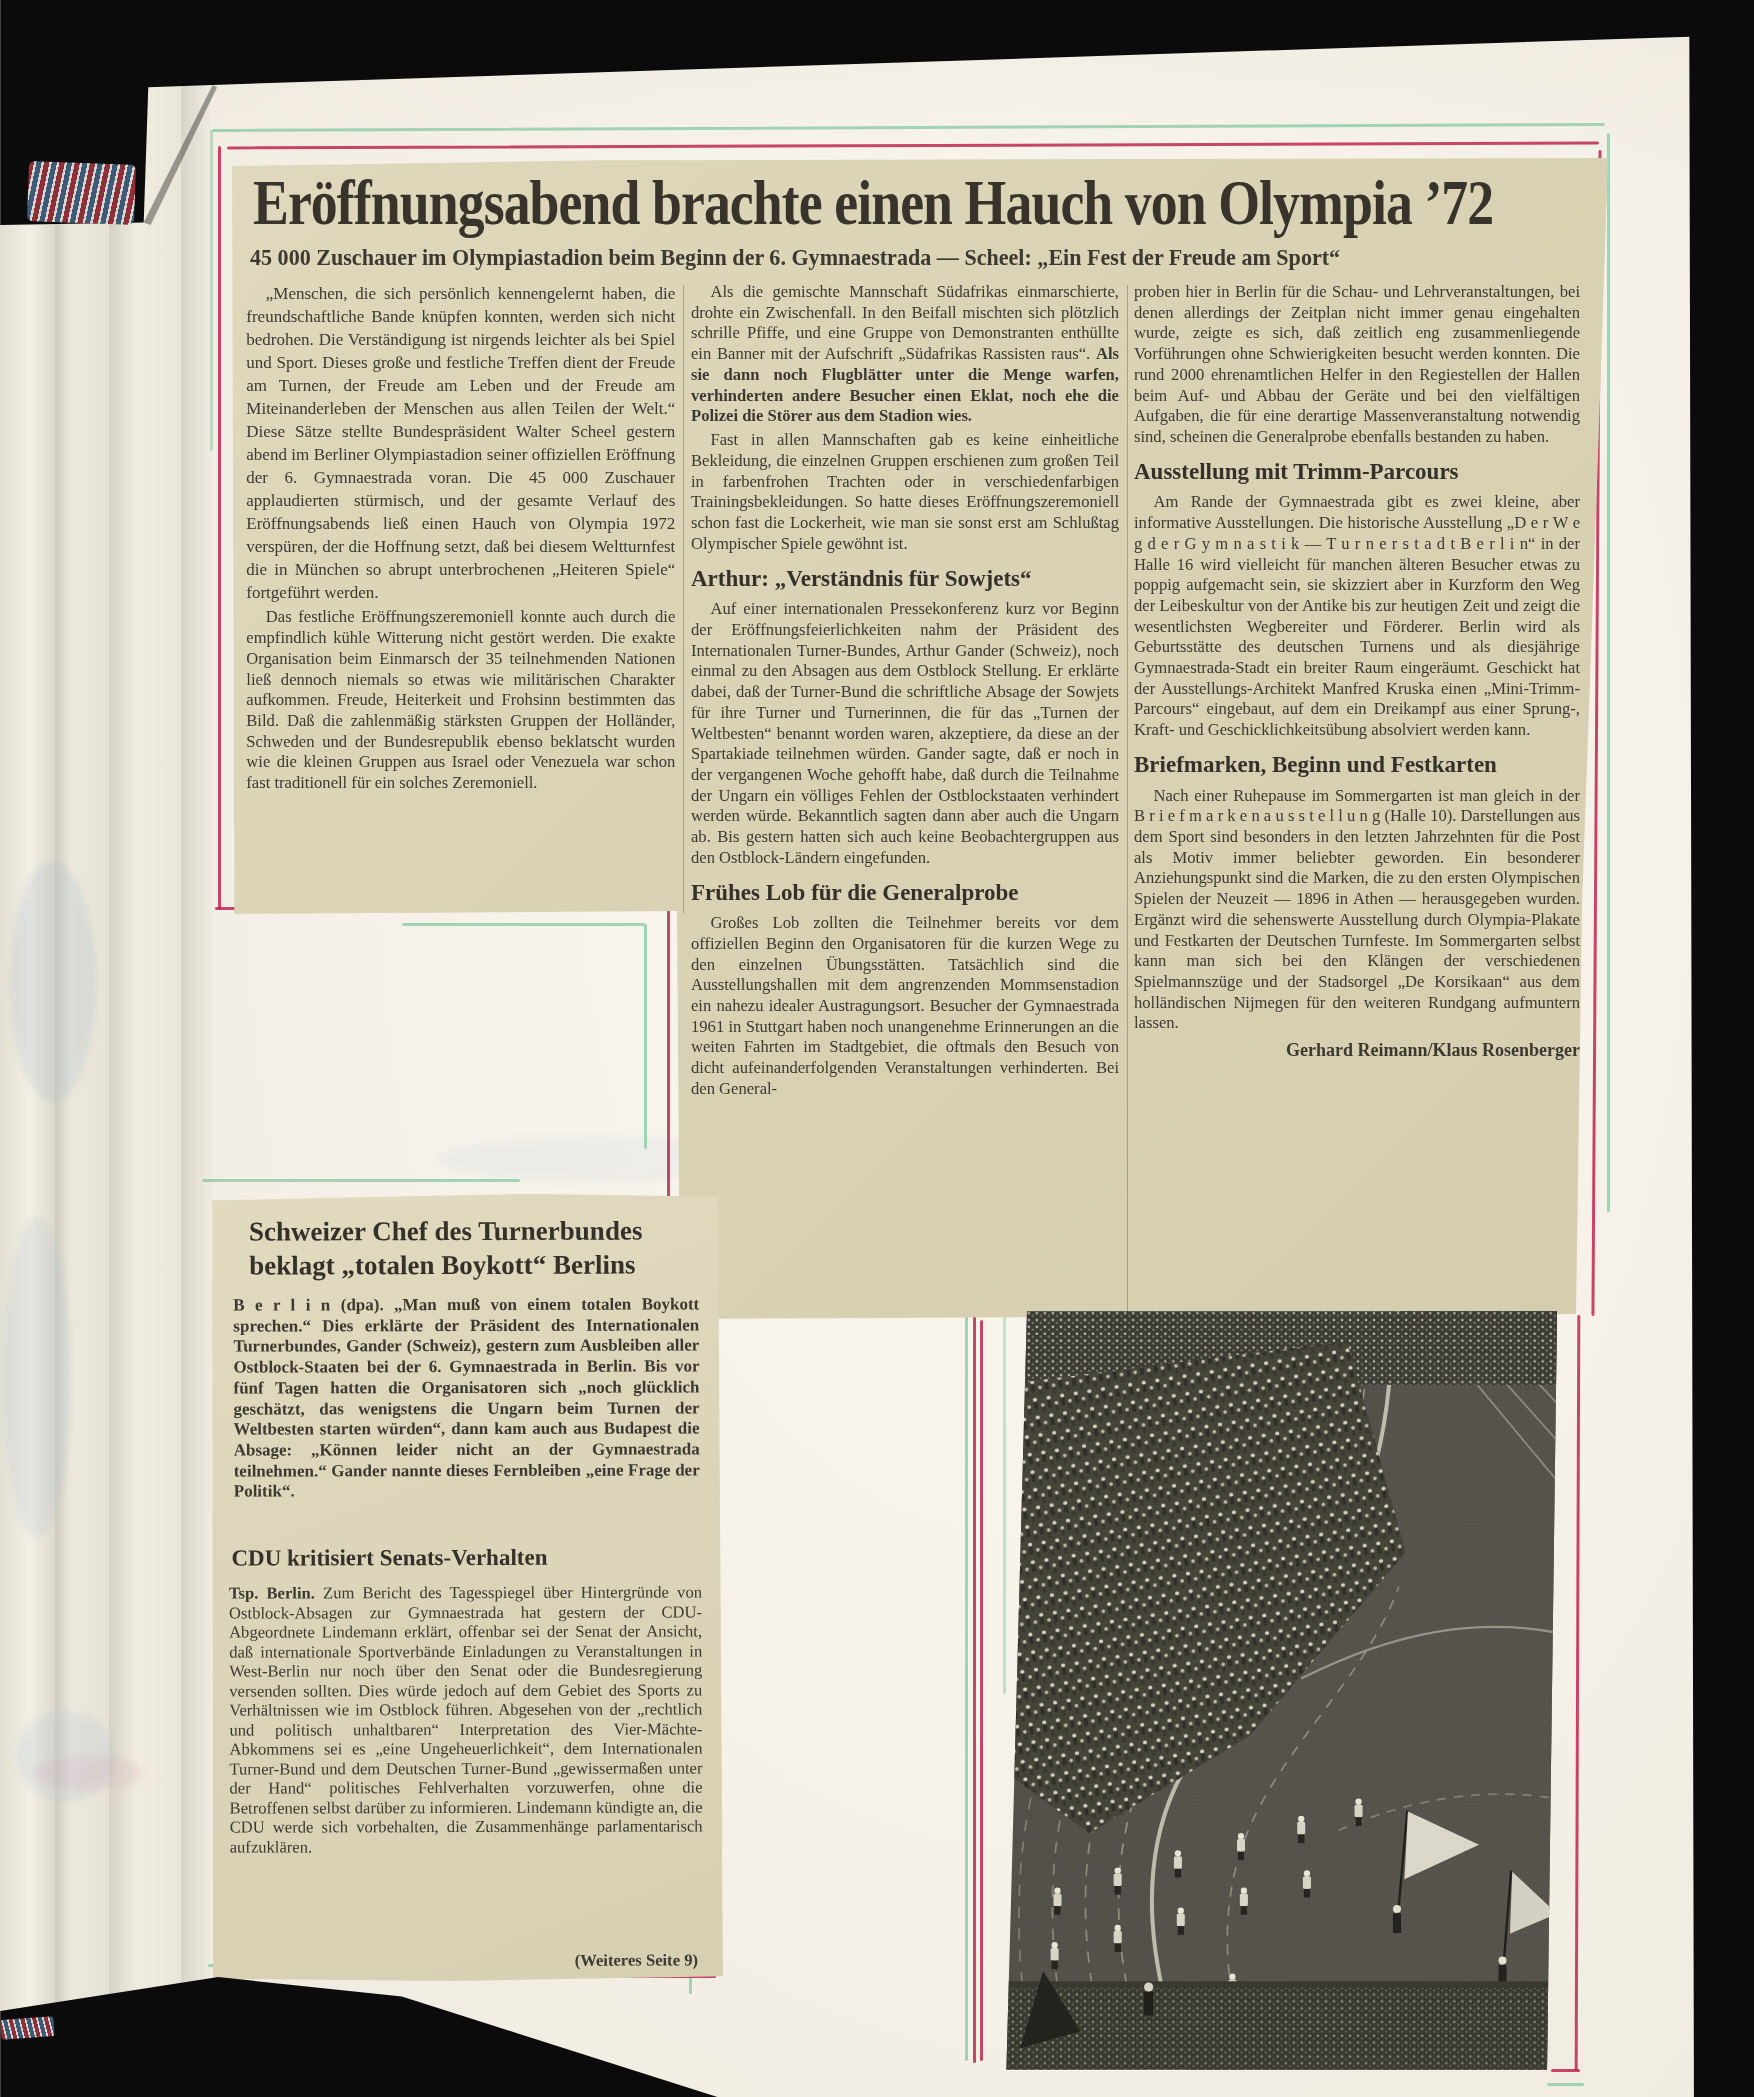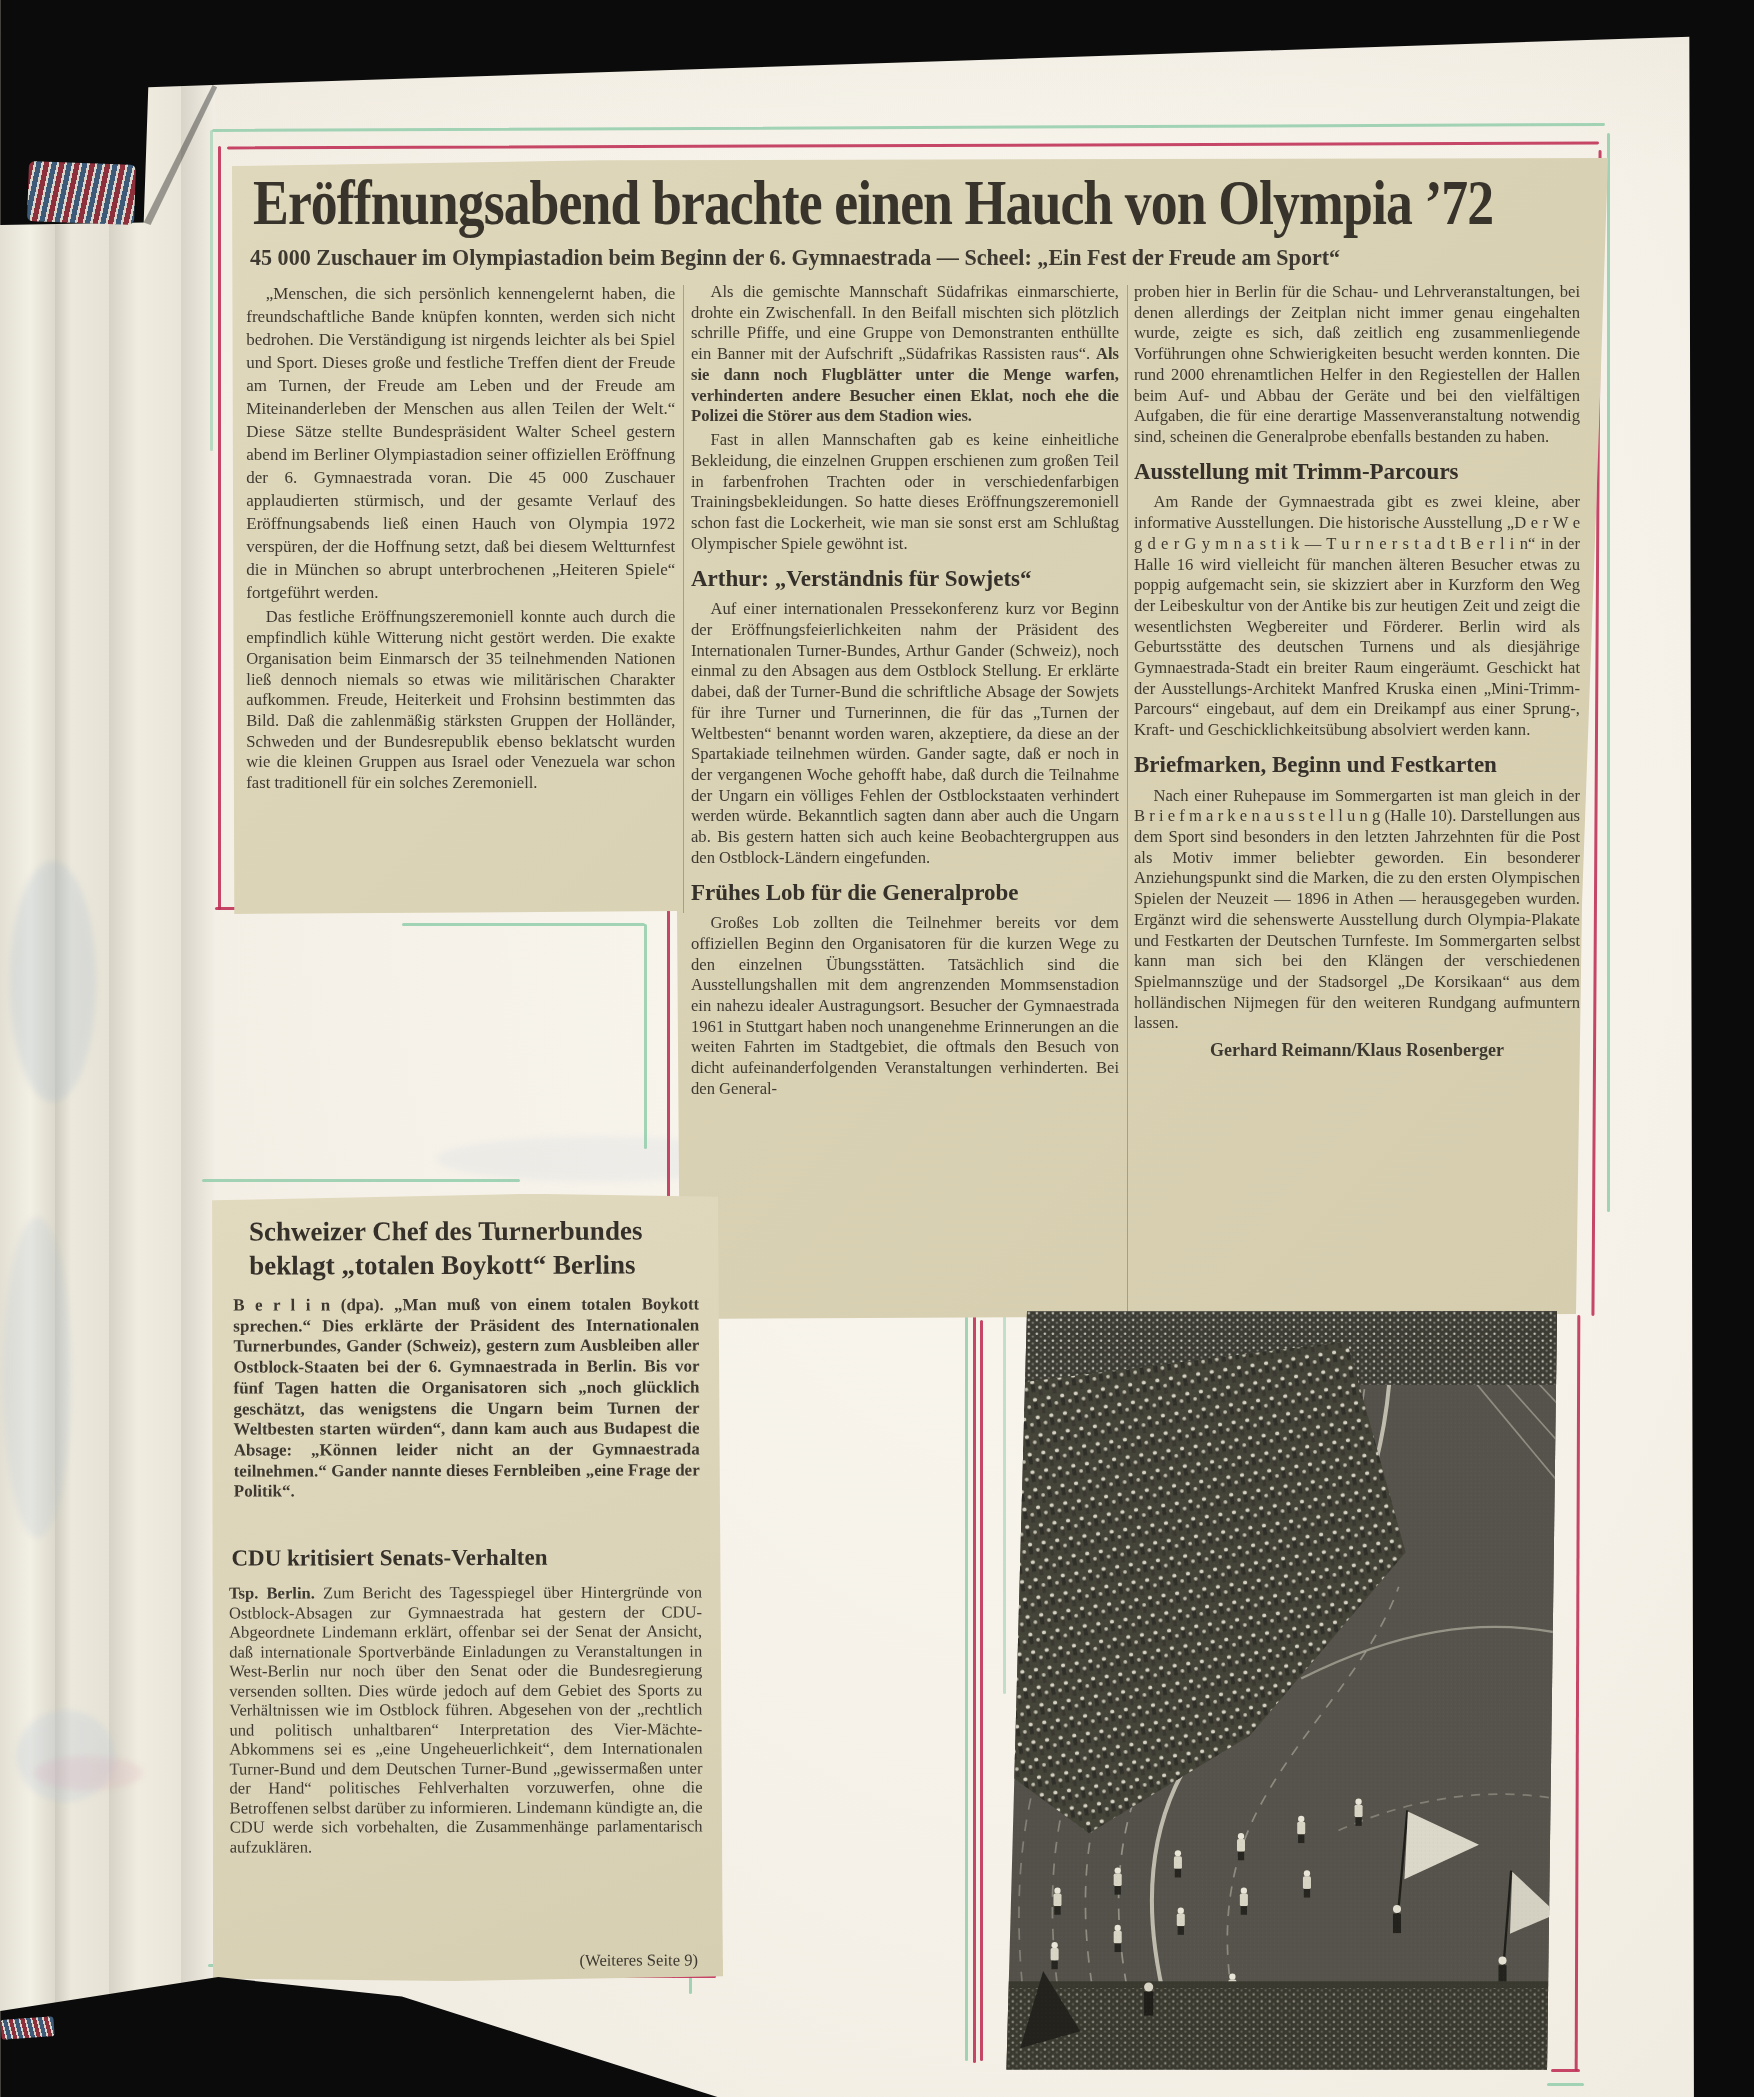--- a/index.html
+++ b/index.html
@@ -36,29 +36,29 @@
   #subheadline{left:18.4px;top:87px;width:1343px;white-space:nowrap;font-weight:bold;font-size:23px;
      transform:scaleX(.96);transform-origin:left top;}
   .col{position:absolute;overflow:hidden;font-size:16.6px;line-height:20.7px;text-align:justify;}
   .col p{text-indent:19.5px;margin:0 0 3.4px 0;}
   .col h3{font-size:23px;line-height:26.4px;margin:11.5px 0 6.9px 0;text-indent:0;color:#35312a;}
   #col1{left:14.3px;top:124px;width:429px;height:630px;}
   #col1 .lead{font-weight:normal;font-size:17px;line-height:23px;}
   #col2{left:459px;top:124px;width:428px;height:1033px;}
   #col3{left:902px;top:124px;width:446px;height:1033px;}
   .colrule{position:absolute;width:1.1px;background:#7b7567;opacity:.55;}
-  .byline{text-align:center;font-weight:bold;font-size:18px;margin-top:5.7px;}
+  .byline{text-align:right;font-weight:bold;font-size:18px;margin-top:5.7px;}
   #clip2{left:212px;top:1194px;width:510px;height:787px;transform:rotate(-.15deg);
      clip-path:polygon(1.1px 5.7px,319px 0px,507px 3.4px,510px 783px,241px 787px,0px 784px);
      background:linear-gradient(160deg,#e2dabf 0%,#dcd4b8 50%,#d7cfb2 100%);}
   #clip2 h2{position:absolute;left:38px;top:19.5px;width:459px;margin:0;font-size:27px;line-height:34px;color:#35312a;}
   #clip2 .blead{position:absolute;left:22px;top:101px;width:466px;font-weight:bold;font-size:17px;line-height:20.7px;text-align:justify;}
   #clip2 h3{position:absolute;left:19.5px;top:351px;width:459px;margin:0;font-size:23px;color:#35312a;}
   #clip2 .cdu{position:absolute;left:17px;top:389px;width:473px;font-size:16.6px;line-height:19.5px;text-align:justify;}
-  #clip2 .cont{position:absolute;right:25px;top:757px;font-size:16.6px;font-weight:normal;}
+  #clip2 .cont{position:absolute;right:25px;top:757px;font-size:16.6px;font-weight:bold;}
   
   #photo{left:1003px;top:1311px;width:554px;height:759px;
      clip-path:polygon(24px 0px,554px 0px,544px 759px,3.4px 759px);
      box-shadow:1.1px 1.7px 4.6px rgba(50,40,25,.4);}
   #blackmask{left:0;top:0;width:1755px;height:2097px;pointer-events:none;}
 </style>
 </head>
 <body>
 
 <div id="canvas">

